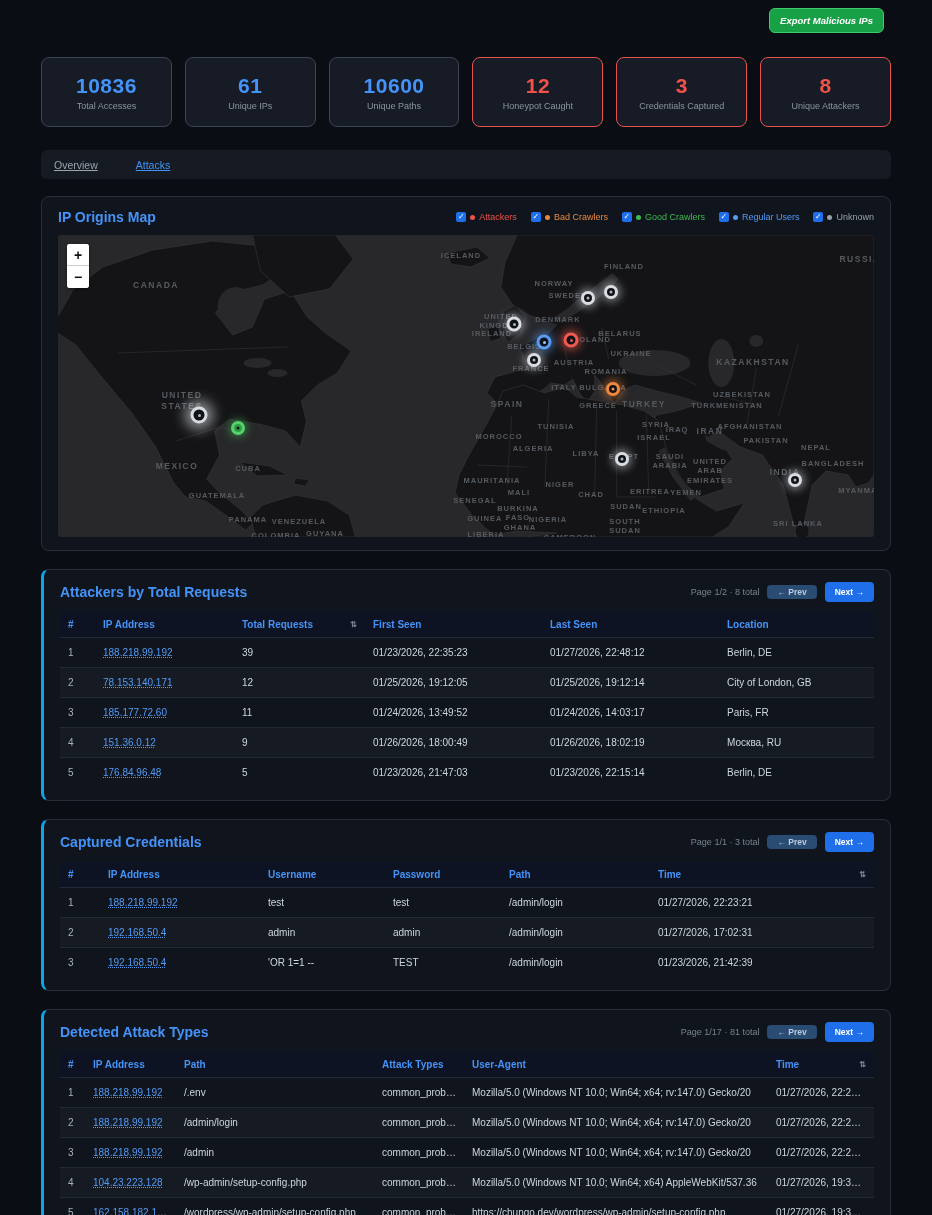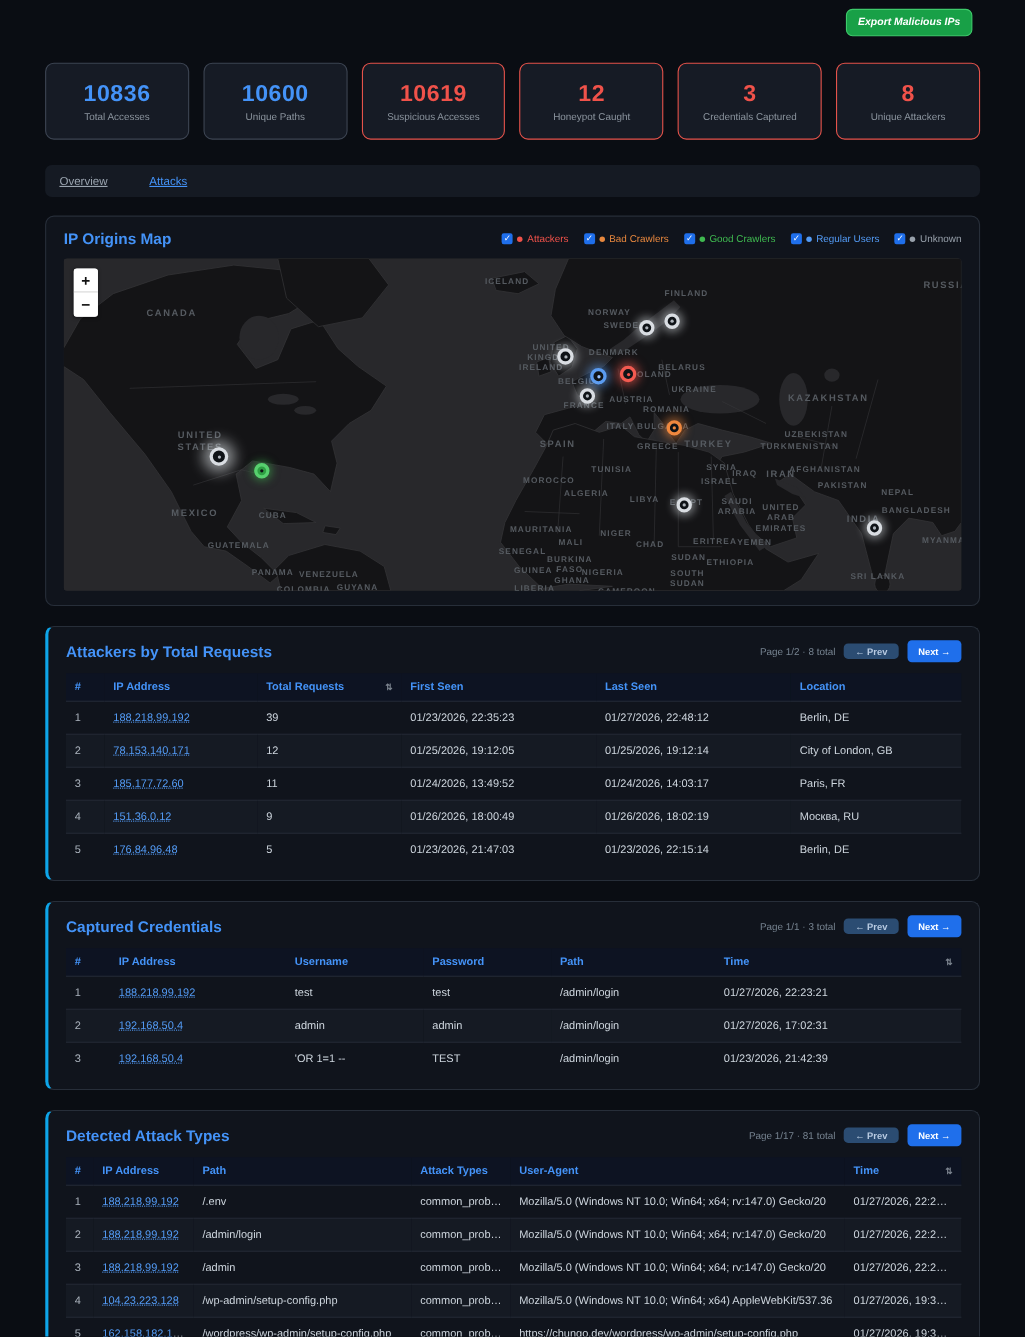--- a/index.html
+++ b/index.html
@@ -79,26 +79,26 @@
 <div class="topbar">
   <button class="export-btn">Export Malicious IPs</button>
 </div>
 
 <div class="stats">
   <div class="stat-card">
     <div class="val">10836</div>
     <div class="lbl">Total Accesses</div>
   </div>
   <div class="stat-card">
+    <div class="val">61</div>
+    <div class="lbl">Unique IPs</div>
+  </div>
+  <div class="stat-card">
     <div class="val">10600</div>
     <div class="lbl">Unique Paths</div>
-  </div>
-  <div class="stat-card danger">
-    <div class="val">10619</div>
-    <div class="lbl">Suspicious Accesses</div>
   </div>
   <div class="stat-card danger">
     <div class="val">12</div>
     <div class="lbl">Honeypot Caught</div>
   </div>
   <div class="stat-card danger">
     <div class="val">3</div>
     <div class="lbl">Credentials Captured</div>
   </div>
   <div class="stat-card danger">

